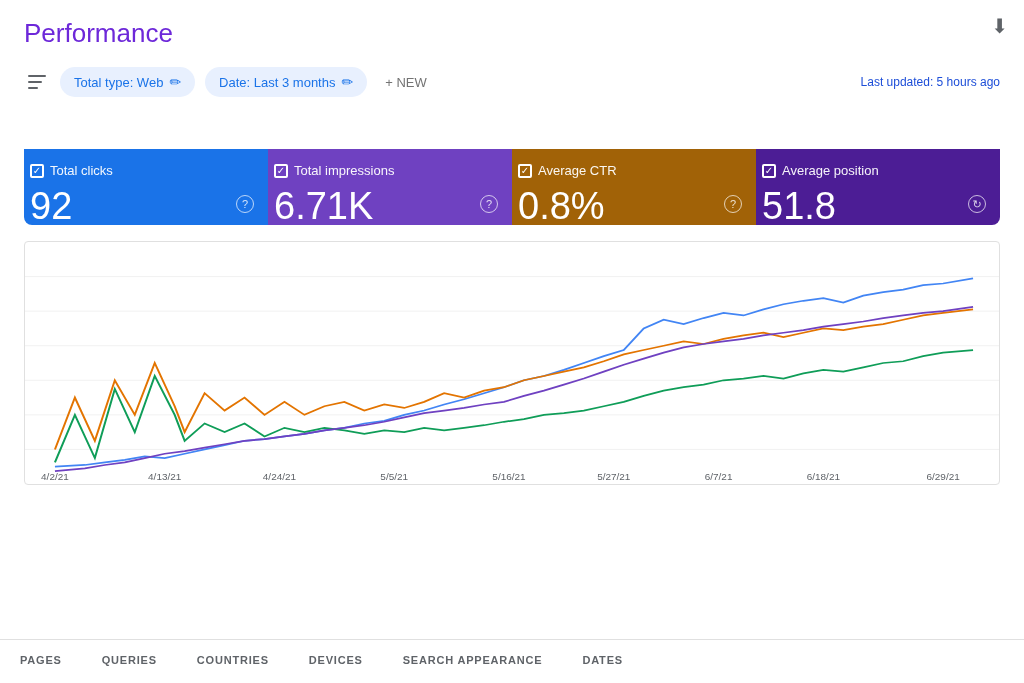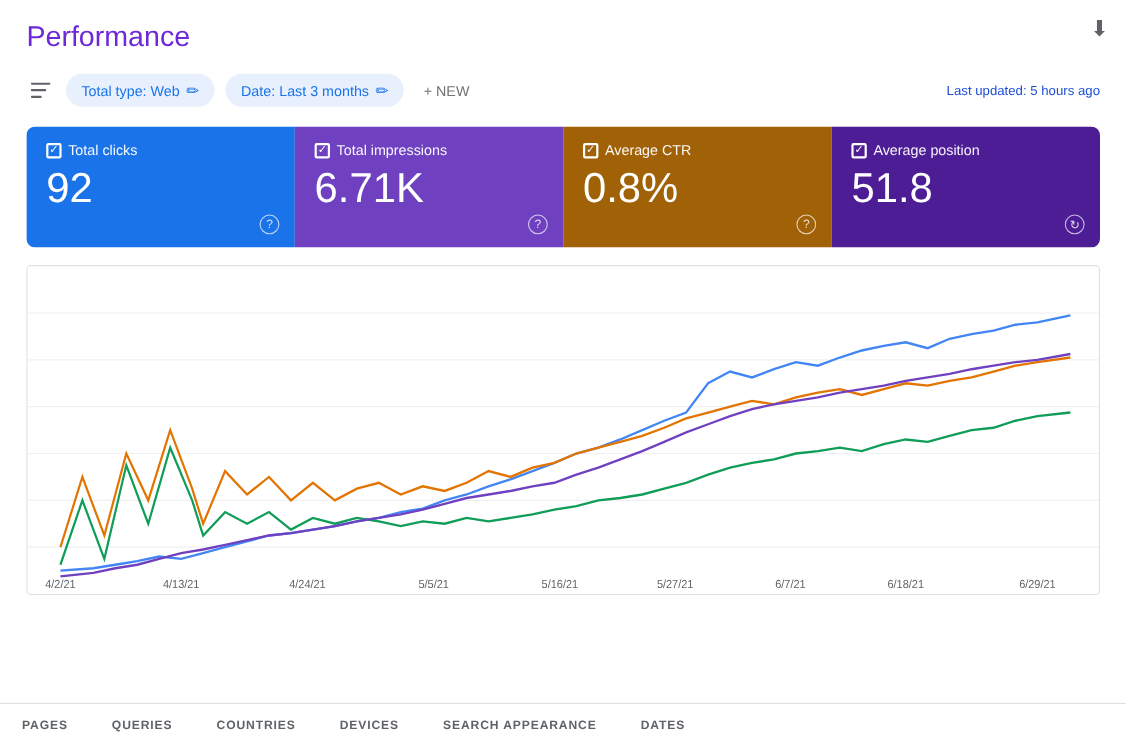--- a/index.html
+++ b/index.html
@@ -85,23 +85,24 @@
     
     .metrics-row {
       display: flex;
       margin: 6px 24px 16px 24px;
       border-radius: 8px;
       overflow: hidden;
       height: 110px;
     }
     .metric-card {
       flex: 1;
-      padding: 14px 18px;
+      padding: 14px 6px;
       color: #fff;
       position: relative;
+      margin-top: 34px;
     }
     .metric-card.blue { background: #1a73e8; }
     .metric-card.purple { background: #6f41c1; }
     .metric-card.teal { background: #a16207; }
     .metric-card.orange { background: #4c1d95; }
 
     .metric-header {
       display: flex;
       align-items: center;
       gap: 6px;
@@ -146,21 +147,21 @@
       align-items: center;
       justify-content: center;
       font-size: 11px;
       color: rgba(255,255,255,0.8);
       cursor: pointer;
     }
 
     
     .chart-area {
       margin: 0 24px;
-      height: 300px;
+      height: 244px;
       position: relative;
       background: #fff;
       border: 1px solid #e0e0e0;
       border-radius: 4px;
       overflow: hidden;
     }
 
     .chart-svg {
       width: 100%;
       height: 100%;

